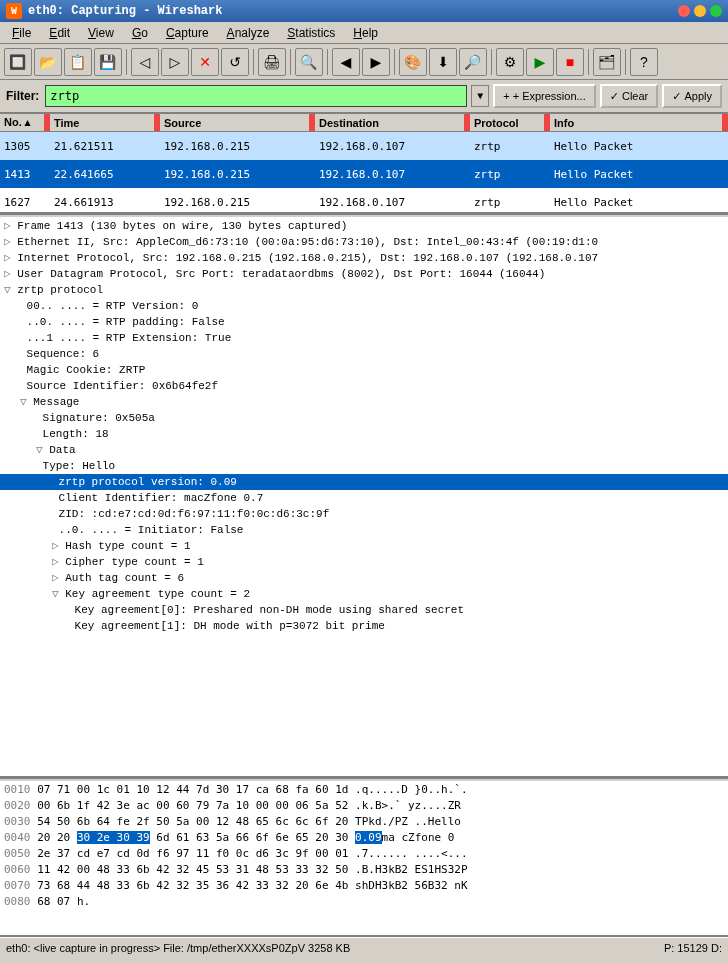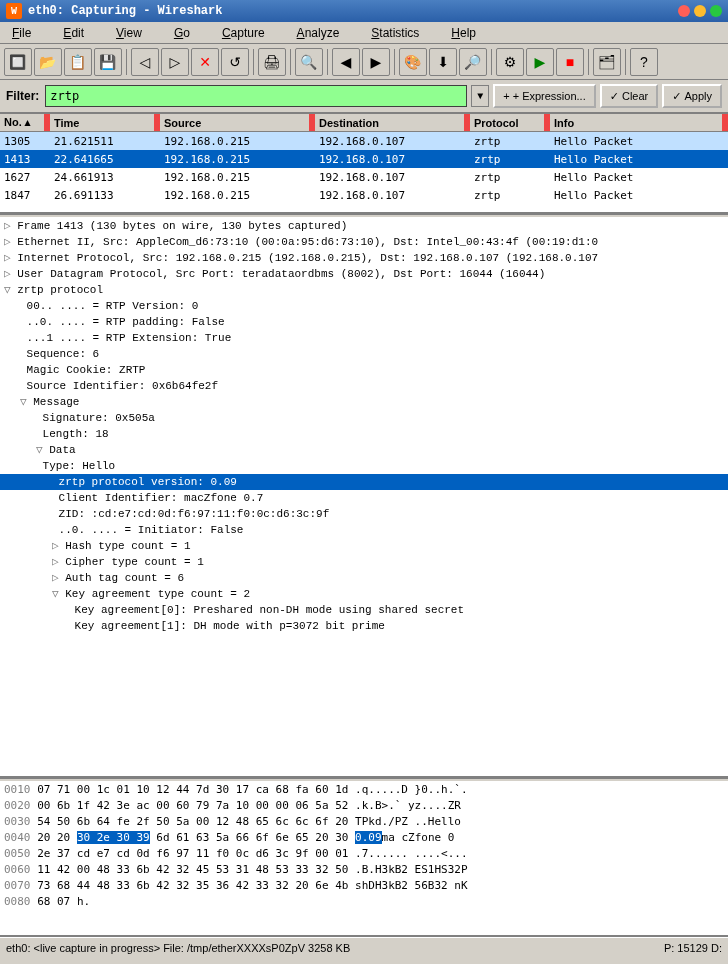--- a/index.html
+++ b/index.html
@@ -19,21 +19,21 @@
     }
     #titlebar-icon { width: 16px; height: 16px; background: #ff6600; border-radius: 2px; margin-right: 6px; font-size: 10px; display: flex; align-items: center; justify-content: center; color: white; }
     #titlebar-left { display: flex; align-items: center; }
     
     
     #menubar {
       background: #d4d0c8;
       border-bottom: 1px solid #808080;
       padding: 2px 4px;
       display: flex;
-      gap: 16px;
+      gap: 2px;
       height: 22px;
       align-items: center;
     }
     .menu-item {
       padding: 2px 8px;
       cursor: pointer;
       font-size: 12px;
       font-family: Arial, sans-serif;
     }
     .menu-item span { text-decoration: underline; }
@@ -135,21 +135,21 @@
     .packet-header div {
       padding: 0 4px;
       border-right: 6px solid #ef4444;
       height: 100%;
       display: flex;
       align-items: center;
     }
     .packet-row {
       display: grid;
       grid-template-columns: 50px 110px 155px 155px 80px 1fr;
-      height: 18px;
+      height: 28px;
       align-items: center;
       font-family: monospace;
       font-size: 11px;
     }
     .packet-row div {
       padding: 0 4px;
       height: 100%;
       display: flex;
       align-items: center;
       white-space: nowrap;

